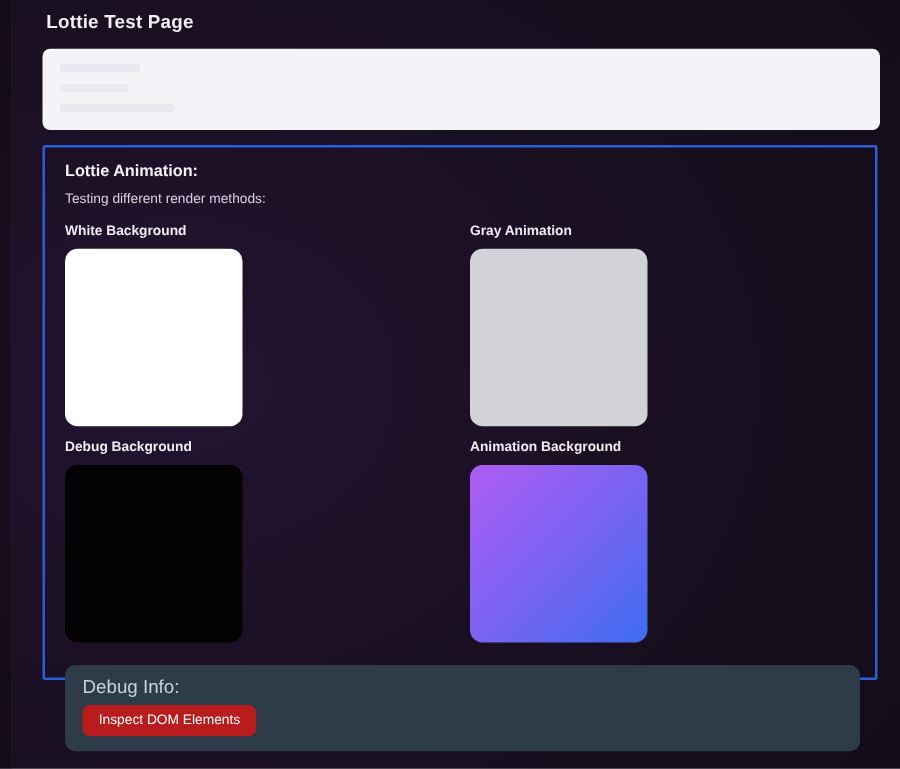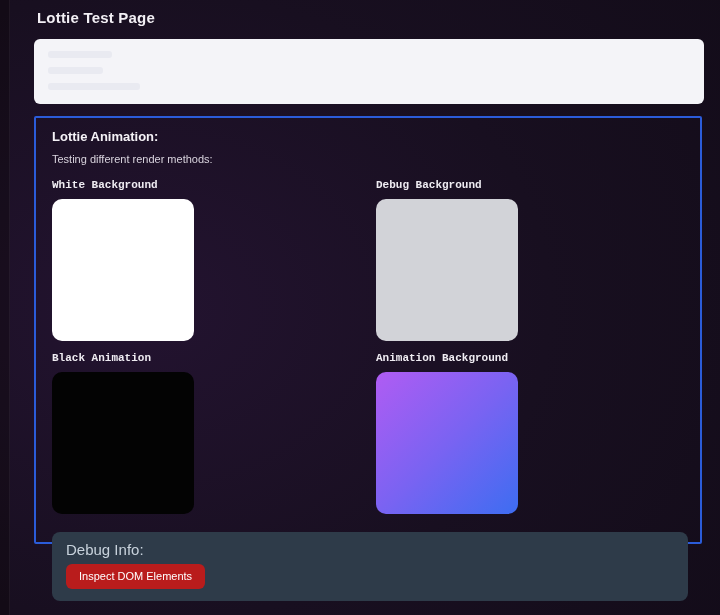--- a/index.html
+++ b/index.html
@@ -65,21 +65,20 @@
   .section-sub {
     margin-top: 7px;
     font-size: 11px;
     color: #d9d4de;
     line-height: 14px;
   }
   .test-grid {
     display: grid;
     grid-template-columns: 324px auto;
     margin-top: 2px;
-    font-family: Liberation Mono, monospace;
   }
   .test-cell { margin-top: 10px; }
   .test-label {
     font-size: 11px;
     font-weight: bold;
     color: #efecf2;
     line-height: 14px;
   }
   .swatch {
     margin-top: 7px;
@@ -137,26 +136,26 @@
     <div class="section-sub">Testing different render methods:</div>
 
     <div class="test-grid">
 
       <div class="test-cell">
         <div class="test-label">White Background</div>
         <div class="swatch swatch-white"></div>
       </div>
 
       <div class="test-cell">
-        <div class="test-label">Debug Background</div>
+        <div class="test-label">Gray Animation</div>
         <div class="swatch swatch-gray"></div>
       </div>
 
       <div class="test-cell">
-        <div class="test-label">Black Animation</div>
+        <div class="test-label">Debug Background</div>
         <div class="swatch swatch-black"></div>
       </div>
 
       <div class="test-cell">
         <div class="test-label">Animation Background</div>
         <div class="swatch swatch-gradient"></div>
       </div>
 
     </div>
 

